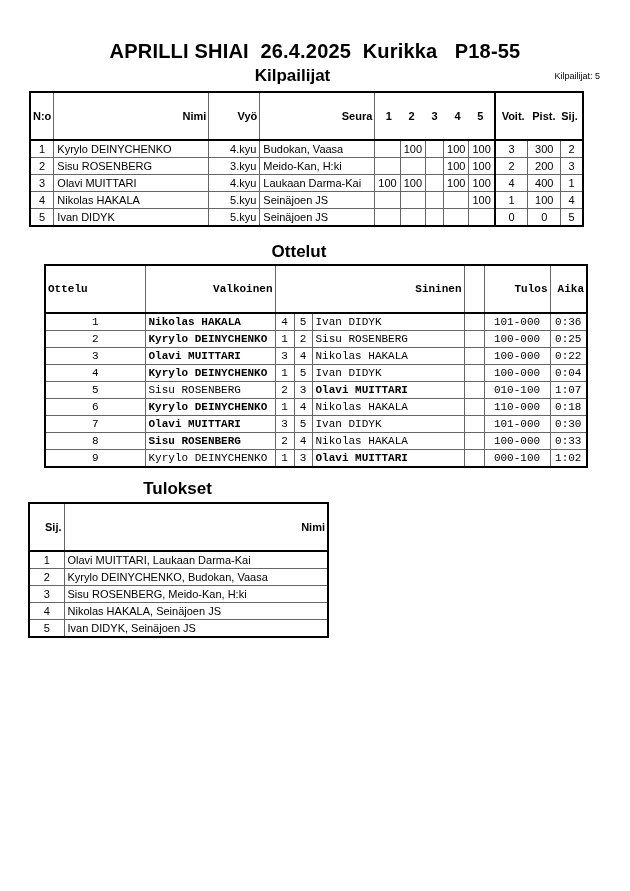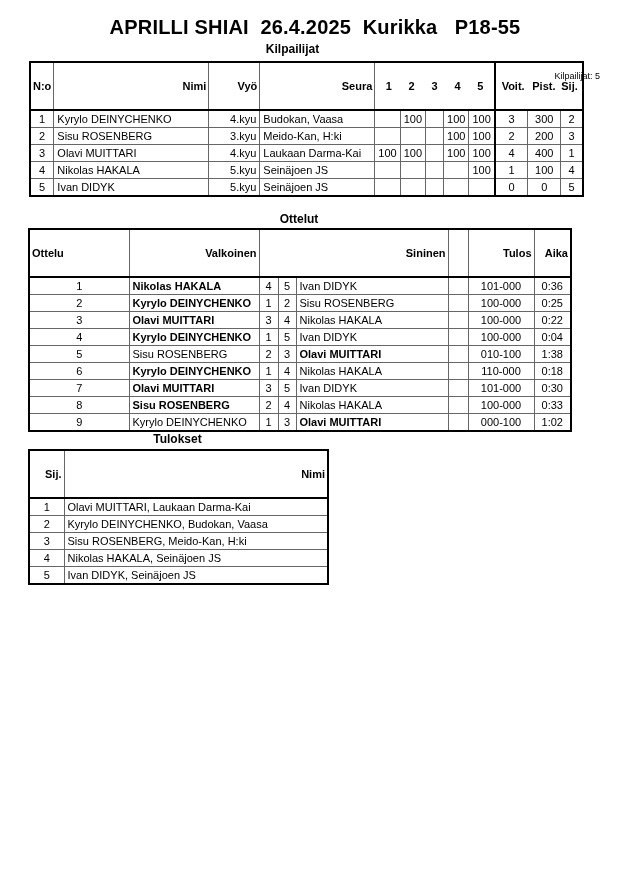--- a/index.html
+++ b/index.html
@@ -5,47 +5,47 @@
   * { box-sizing: border-box; }
   html, body { margin: 0; padding: 0; }
   body {
     width: 630px; height: 891px;
     background: #ffffff;
     color: #000000;
     font-family: "Liberation Sans", sans-serif;
     position: relative;
   }
   .title {
-    margin-top: 16px;
+    margin-top: 40px;
     text-align: center;
     font-size: 20px;
     font-weight: bold;
     white-space: pre;
     letter-spacing: 0.2px;
   }
   .sec-heading {
-    font-size: 12px;
+    font-size: 17px;
     font-weight: bold;
     text-align: center;
   }
   #kilp-heading { width: 527px; margin: 3px 0 0 29px; }
   #ott-heading  { width: 542px; margin: 15px 0 2px 28px; }
-  #tul-heading  { width: 299px; margin: 0 0 3px 28px; }
+  #tul-heading  { width: 299px; margin: 11px 0 3px 28px; }
   .comp-count {
     position: absolute;
     top: 71px; right: 30px;
     font-size: 9px;
   }
   table.tbl {
     border-collapse: collapse;
     table-layout: fixed;
     border: 2px solid #000;
   }
   #kilp-table { margin-left: 29px; margin-top: 5px; }
-  #ott-table  { margin-left: 28px; }
+  #ott-table  { margin-left: 44px; font-family: Liberation Mono, monospace; }
   #tul-table  { margin-left: 28px; }
   .tbl th, .tbl td {
     border: 1px solid #666;
     height: 17px;
     padding: 0 3px;
     font-size: 11px;
     line-height: 16px;
     overflow: hidden;
     white-space: nowrap;
   }
@@ -248,21 +248,21 @@
       <td class="num">0:04</td>
     </tr>
     <tr>
       <td class="num">5</td>
       <td class="l">Sisu ROSENBERG</td>
       <td class="num">2</td>
       <td class="num">3</td>
       <td class="l win">Olavi MUITTARI</td>
       <td></td>
       <td class="num">010-100</td>
-      <td class="num">1:38</td>
+      <td class="num">1:07</td>
     </tr>
     <tr>
       <td class="num">6</td>
       <td class="l win">Kyrylo DEINYCHENKO</td>
       <td class="num">1</td>
       <td class="num">4</td>
       <td class="l">Nikolas HAKALA</td>
       <td></td>
       <td class="num">110-000</td>
       <td class="num">0:18</td>

